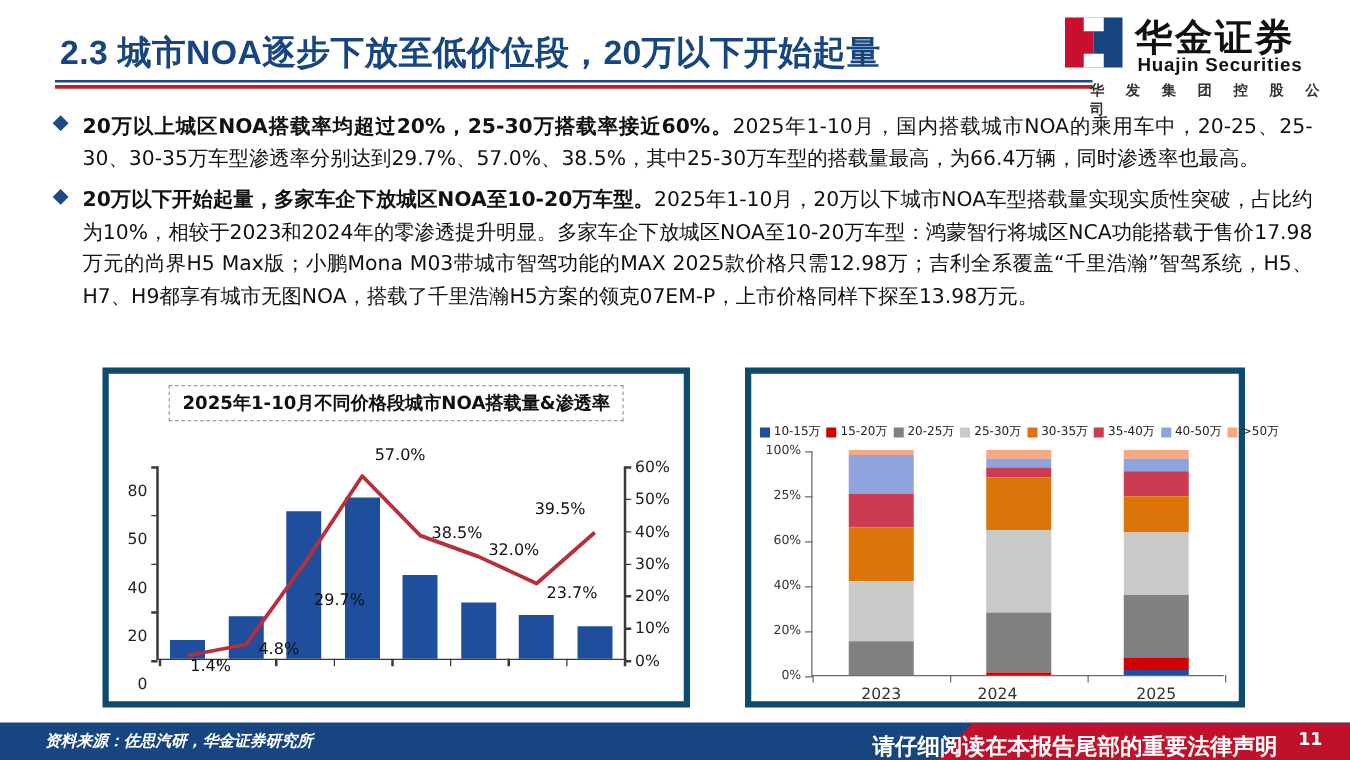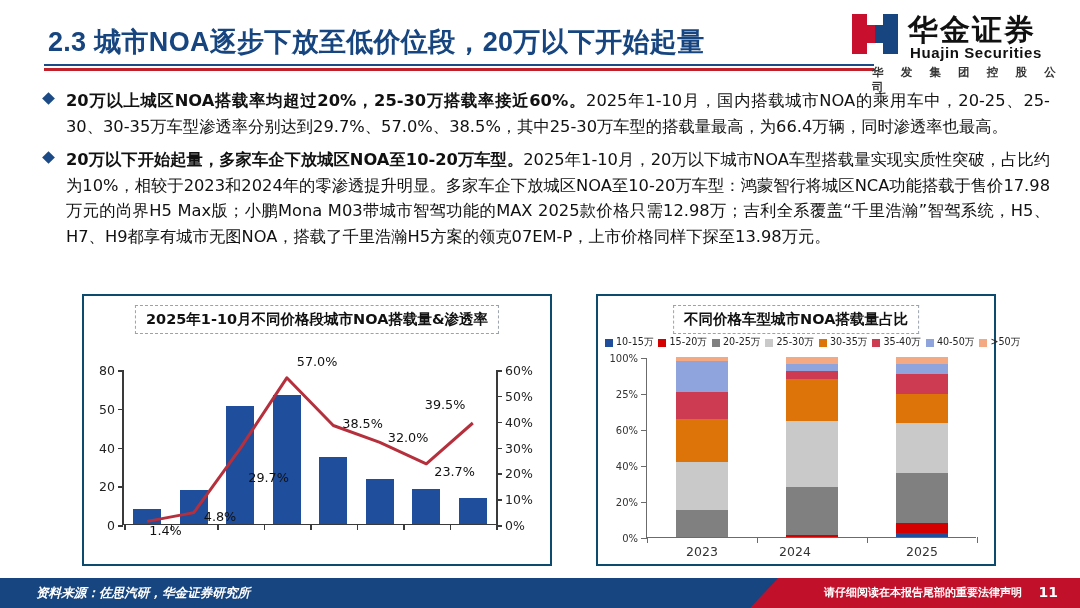--- a/index.html
+++ b/index.html
@@ -57,21 +57,21 @@
     position: absolute; left: 4px; top: 6px; width: 9px; height: 9px;
     background: #1b4a86; transform: rotate(45deg);
   }
   .bullet p {
     font-size: 16.3px; line-height: 25.5px; color: #111; text-align: justify;
     font-family: "DejaVu Sans", "Liberation Sans", sans-serif;
   }
   .bullet b { font-weight: bold; }
 
   
-  .panel { position: absolute; border: 2px solid #0c4a6e; background: #fff; }
+  .panel { position: absolute; border: 5px solid #0c4a6e; background: #fff; }
   .panel-left  { left: 82px;  top: 294px; width: 470px; height: 272px; }
   .panel-right { left: 596px; top: 294px; width: 400px; height: 272px; }
 
   .chart-title {
     position: absolute; top: 9px; left: 50%; transform: translateX(-50%);
     border: 1px dashed #9aa3ad; padding: 4px 10px;
     font-size: 14.5px; font-weight: bold; color: #111; white-space: nowrap;
     font-family: "DejaVu Sans", sans-serif;
   }
 
@@ -95,21 +95,21 @@
   .axis-r { right: -1.6px; }
   .tick-l, .tick-r {
     position: absolute; width: 5px; height: 1.6px; background: #3a3a3a;
   }
   .tick-l { left: -6px; }
   .tick-r { right: -6px; }
   .ylab-l, .ylab-r {
     position: absolute; font-size: 12.5px; color: #222; white-space: nowrap;
     font-family: "DejaVu Sans", sans-serif;
   }
-  .ylab-l { right: 100%; margin-right: 9px; transform: translateY(-50%); }
+  .ylab-l { right: 100%; margin-right: 9px; transform: translateY(-50%); margin-top: 19px; }
   .ylab-r { left: 100%; margin-left: 9px; transform: translateY(-50%); }
   .bar-l {
     position: absolute; bottom: 0; background: #1f4e9c; width: 28px;
   }
   .xtick-l { position: absolute; bottom: -6px; width: 1.6px; height: 6px; background: #3a3a3a; }
   .xlab-l {
     position: absolute; top: 236px; font-size: 12.8px; color: #222;
     transform: translateX(-50%); white-space: nowrap;
     font-family: "DejaVu Sans", sans-serif;
   }
@@ -147,21 +147,21 @@
   .footer-red {
     position: absolute; right: 0; top: 0; width: 330px; height: 30px;
     background: #c0102a;
     clip-path: polygon(28px 0, 100% 0, 100% 100%, 0 100%);
   }
   .footer-src {
     position: absolute; left: 36px; top: 7px; font-size: 12.6px; color: #fff;
     font-style: italic; font-weight: bold; font-family: "DejaVu Sans", sans-serif;
   }
   .footer-note {
-    position: absolute; right: 58px; top: 7px; font-size: 11px; color: #fff;
+    position: absolute; right: 58px; top: 7px; font-size: 18px; color: #fff;
     font-weight: bold; font-family: "DejaVu Sans", sans-serif;
   }
   .footer-page {
     position: absolute; right: 22px; top: 6px; font-size: 14px; color: #fff;
     font-weight: bold; font-family: "DejaVu Sans", sans-serif;
   }
 </style>
 </head>
 <body>
 
@@ -260,21 +260,20 @@
         <div class="pt-label" style="left: 124.25px; top: 100.275px;">29.7%</div>
         <div class="pt-label" style="left: 172.75px; top: -16.25px;">57.0%</div>
         <div class="pt-label" style="left: 218.25px; top: 45.5417px;">38.5%</div>
         <div class="pt-label" style="left: 263.75px; top: 60.3333px;">32.0%</div>
         <div class="pt-label" style="left: 310.25px; top: 93.775px;">23.7%</div>
         <div class="pt-label" style="left: 300.75px; top: 26.9583px;">39.5%</div>
       </div>
   </div>
 
   <div class="panel panel-right">
-    <div class="chart-title">不同价格车型城市NOA搭载量占比</div>
     <div class="legend-right" id="legendR">
         <div class="lg2">
           <span class="sw" style="background: rgb(31, 78, 156);"></span>
           <span>10-15万</span>
         </div>
         <div class="lg2">
           <span class="sw" style="background: rgb(212, 0, 0);"></span>
           <span>15-20万</span>
         </div>
         <div class="lg2">

